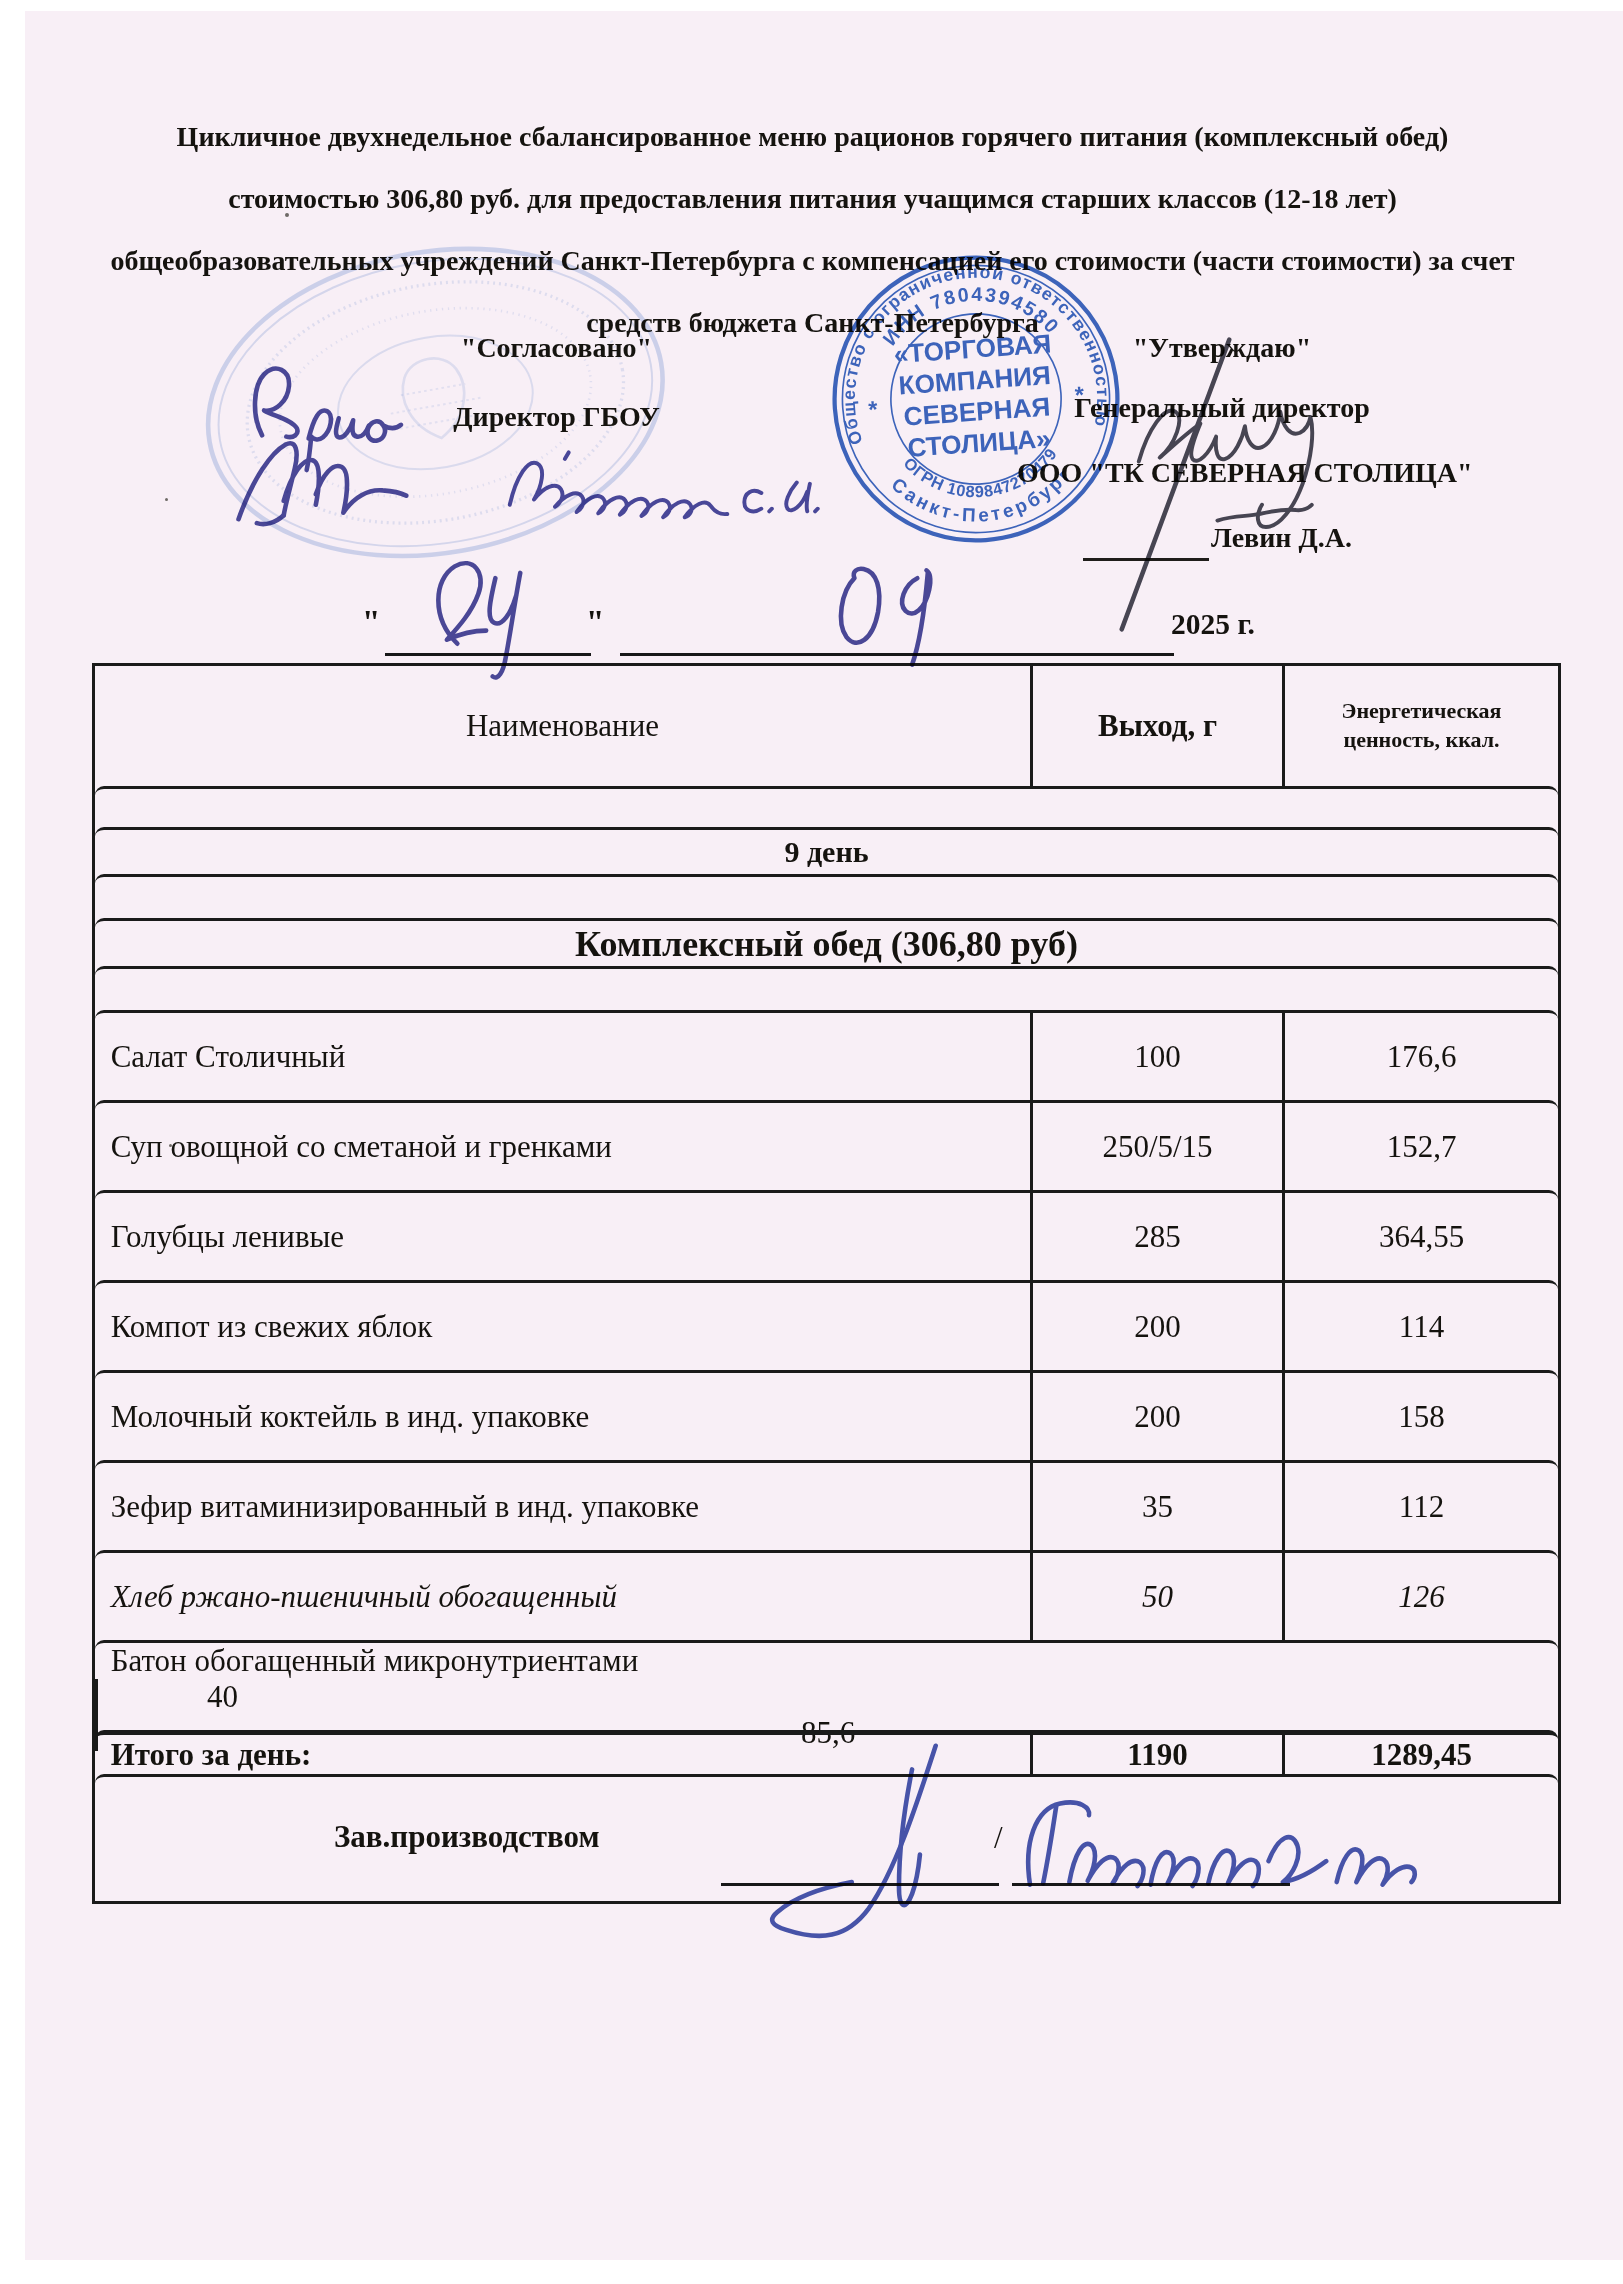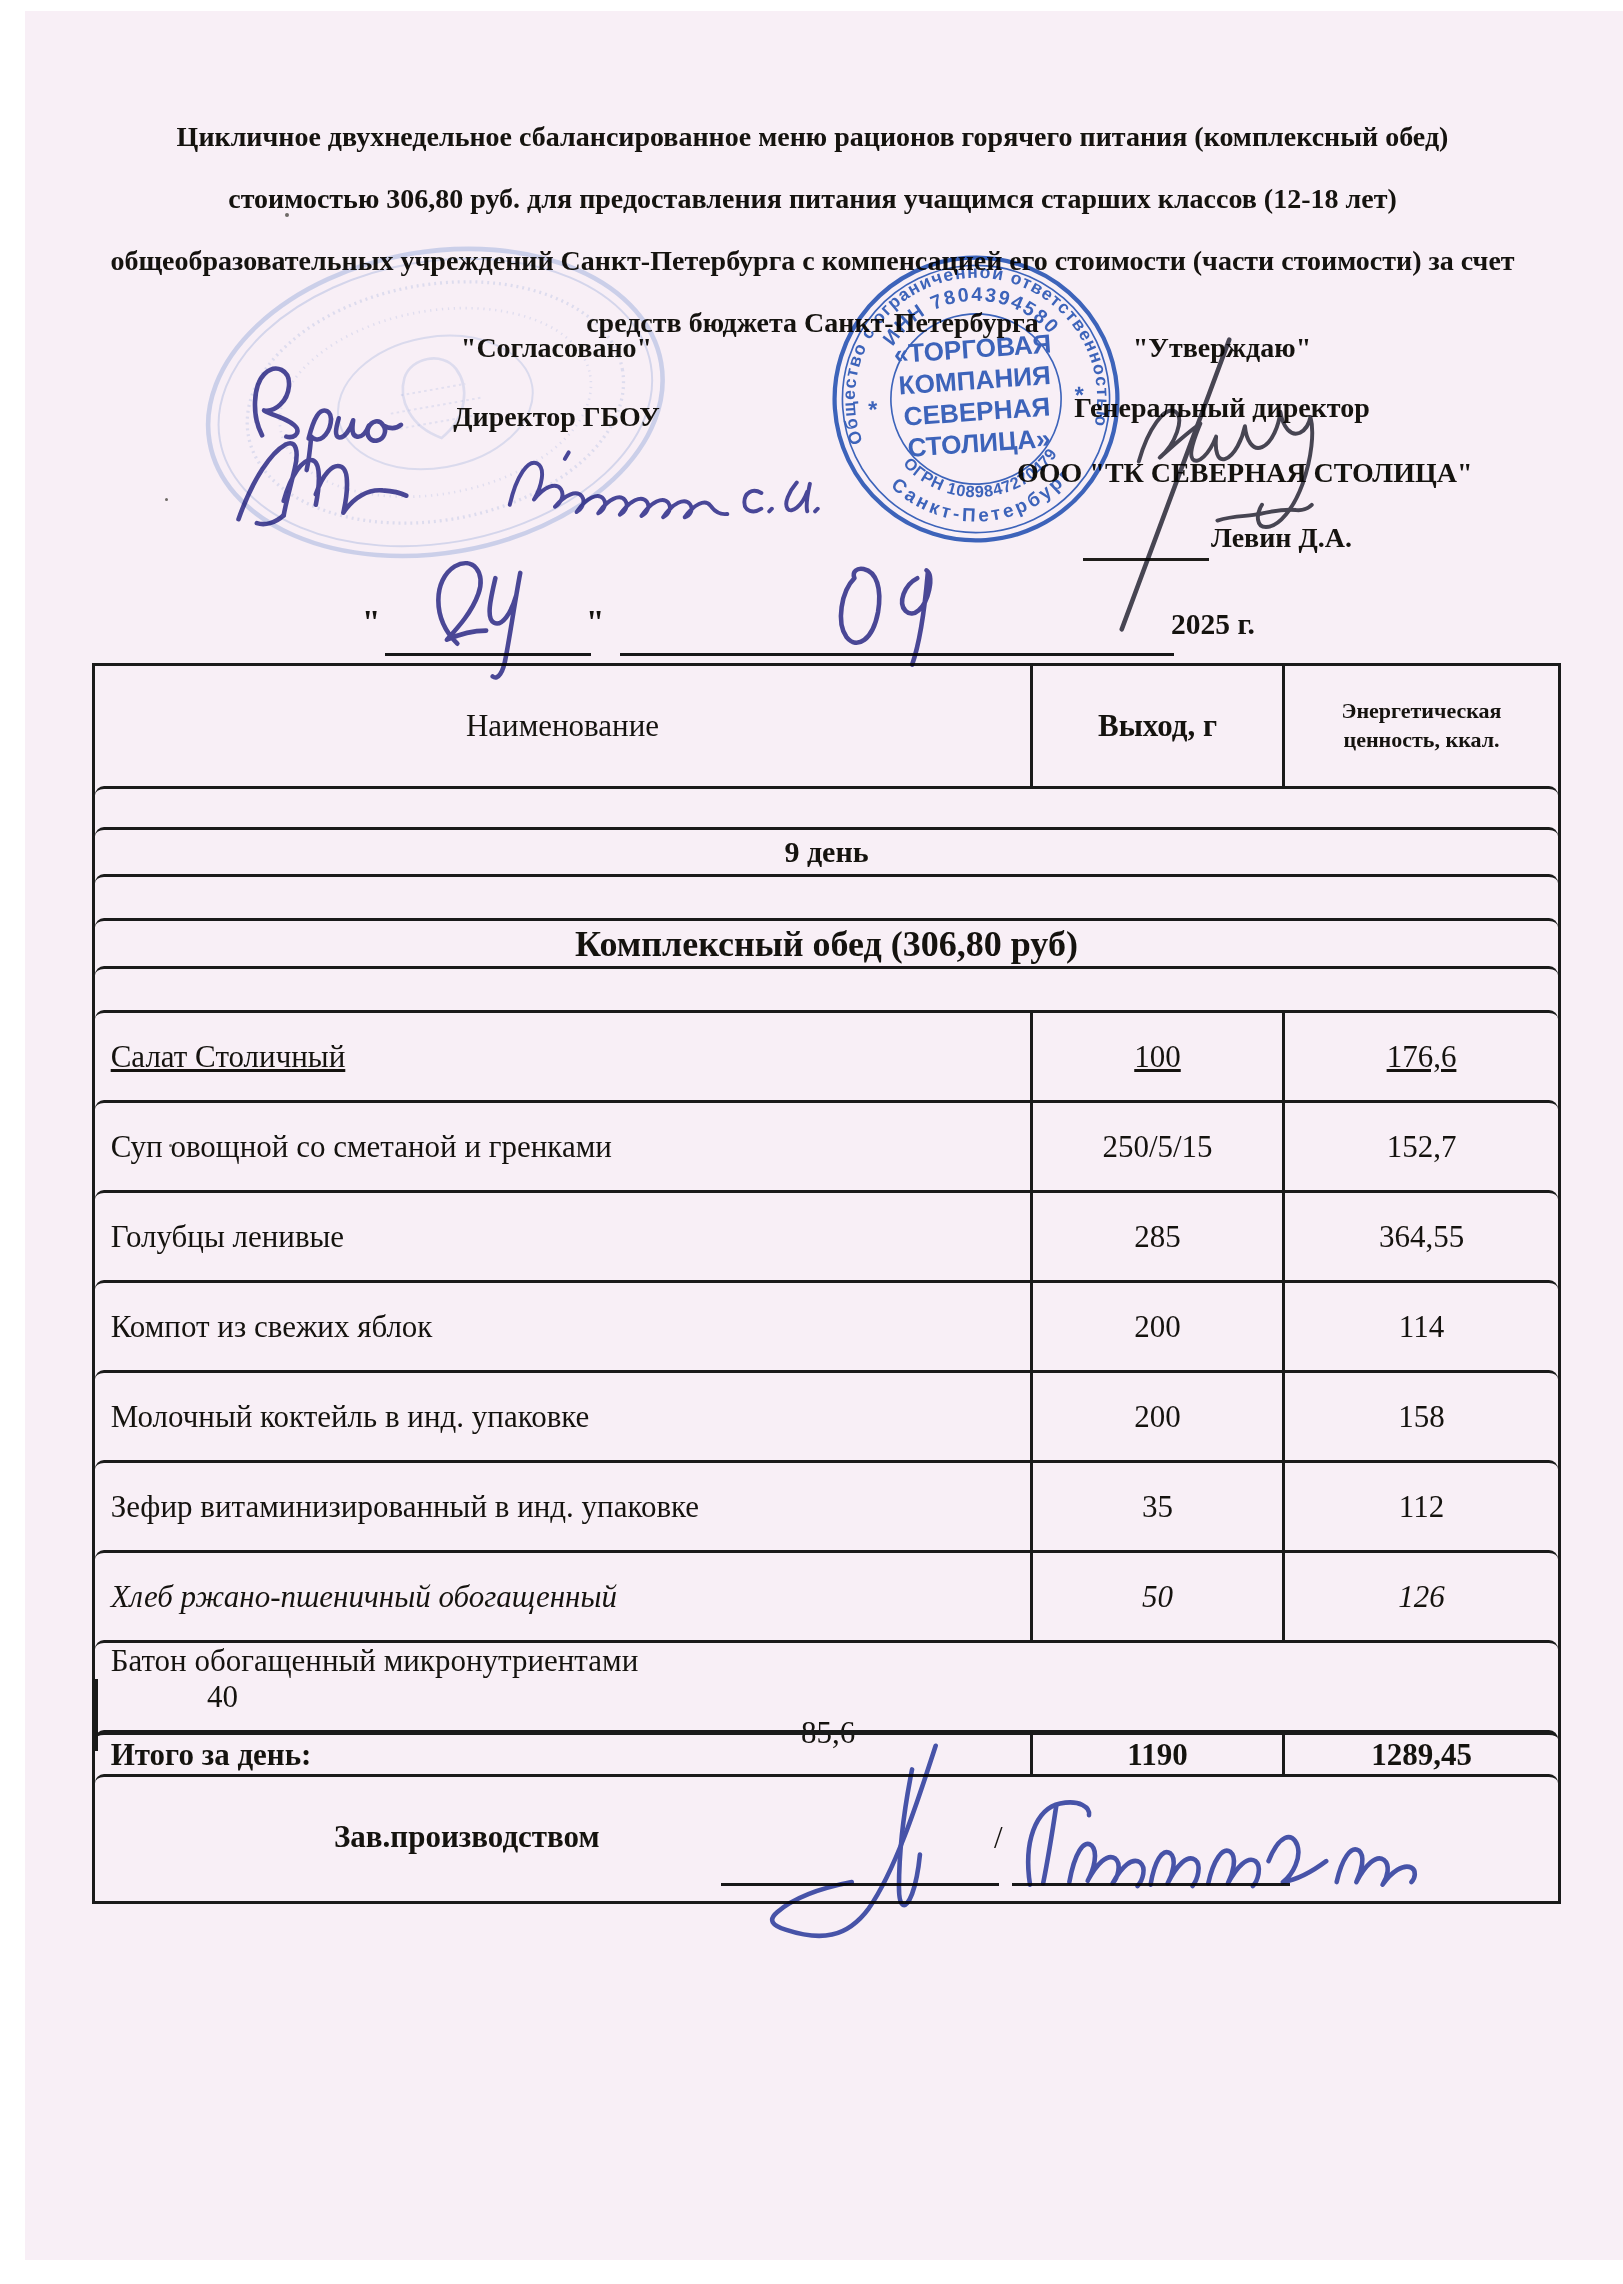--- a/index.html
+++ b/index.html
@@ -130,21 +130,21 @@
     </div>
     <div class="trow row-sp" style="height: 41px;"></div>
     <div class="trow row-day" style="height: 47px;">
       <div class="merged day-merged">9 день</div>
     </div>
     <div class="trow row-sp" style="height: 44px;"></div>
     <div class="trow row-meal" style="height: 48px;">
       <div class="merged meal-merged">Комплексный обед (306,80 руб)</div>
     </div>
     <div class="trow row-sp" style="height: 44px;"></div>
-    <div class="trow row-item" style="height: 90px; text-decoration: underline;">
+    <div class="trow row-item" style="height: 90px;">
       <div class="tcell c1">Салат Столичный</div>
       <div class="tcell c2">100</div>
       <div class="tcell c3">176,6</div>
     </div>
     <div class="trow row-item" style="height: 90px;">
       <div class="tcell c1">Суп овощной со сметаной и гренками</div>
       <div class="tcell c2">250/5/15</div>
       <div class="tcell c3">152,7</div>
     </div>
     <div class="trow row-item" style="height: 90px;">

